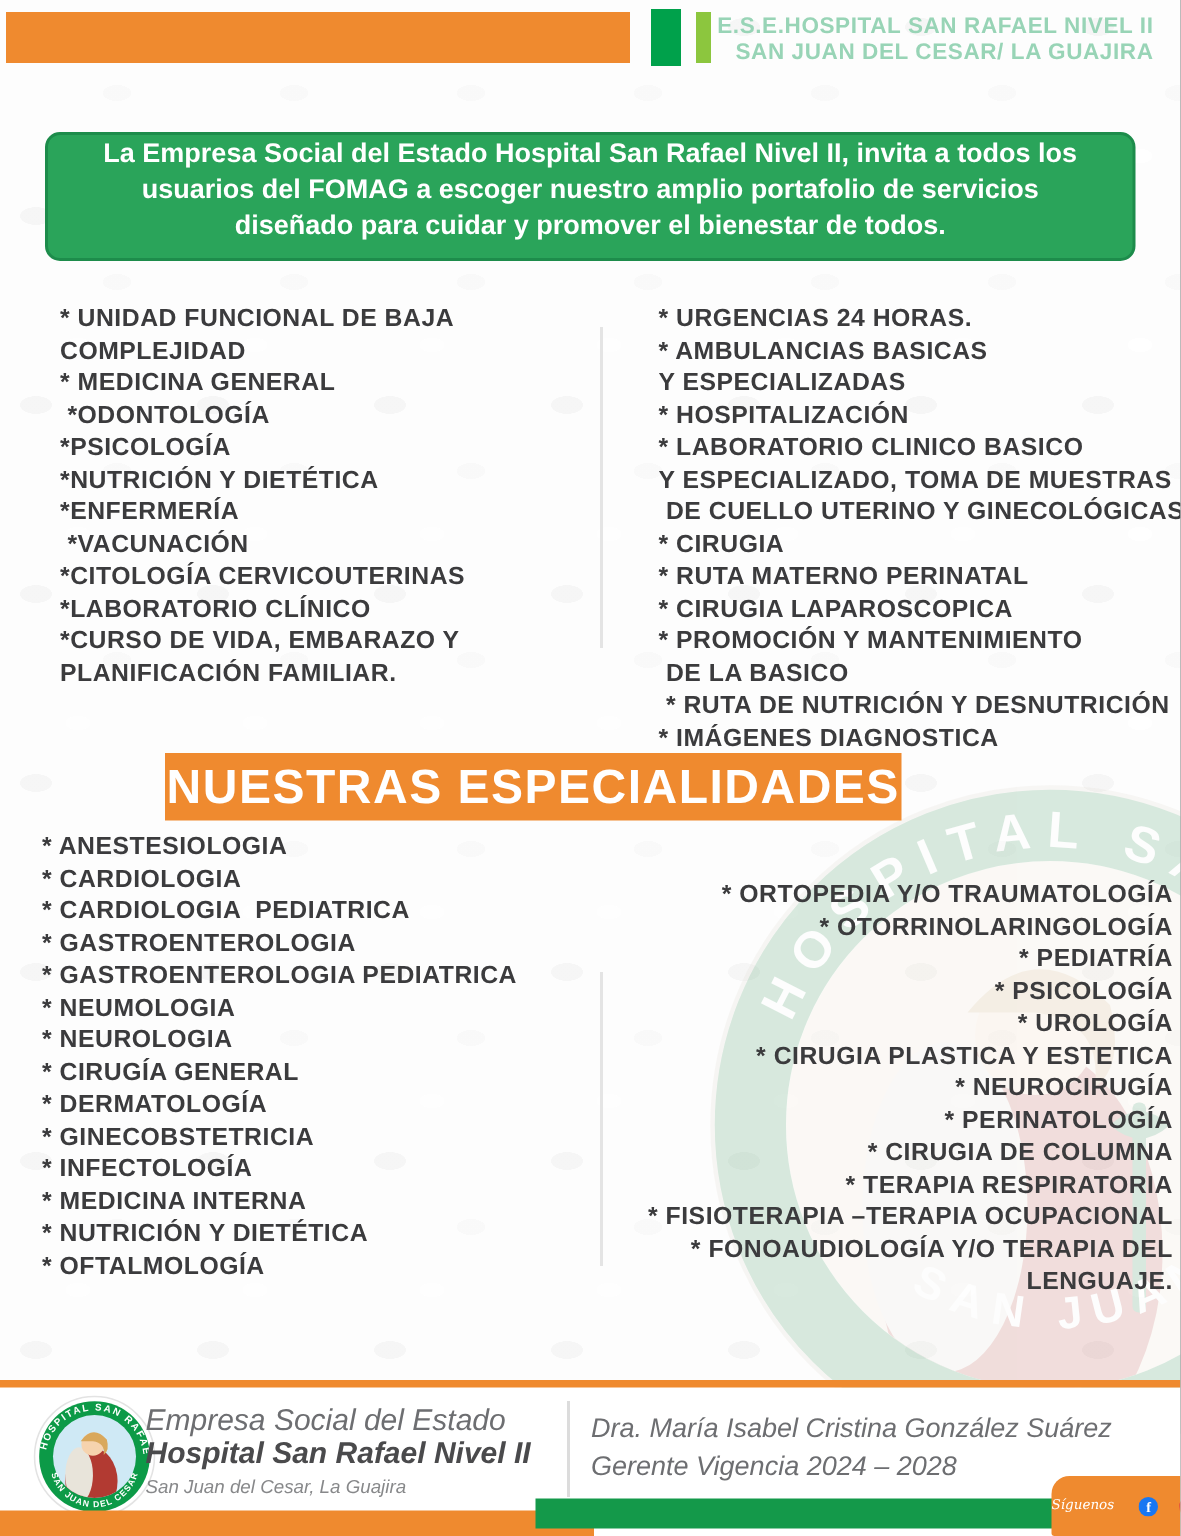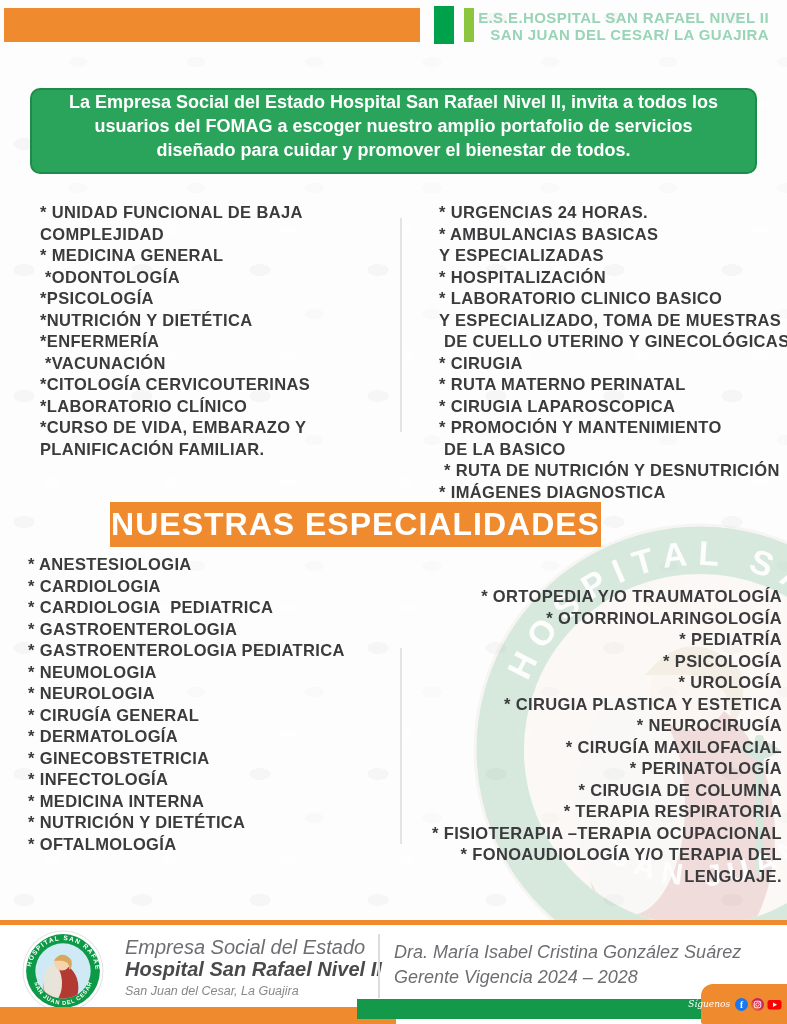--- a/index.html
+++ b/index.html
@@ -40,32 +40,32 @@
   
   .title-banner{position:absolute;left:110px;top:502px;width:491px;height:45px;background:#EF8A2F;z-index:2;
     display:flex;align-items:center;justify-content:center;}
   .title-banner span{color:#fff;font-weight:bold;font-size:32px;letter-spacing:1px;white-space:nowrap;}
   
   .watermark{position:absolute;left:455px;top:505px;z-index:0;opacity:.16;}
   
   .footer-rule{position:absolute;left:0;top:920px;width:787px;height:5px;background:#EF8A2F;z-index:3;}
   .footer-bg{position:absolute;left:0;top:925px;width:787px;height:99px;background:#fff;z-index:2;}
   .footer-logo{position:absolute;left:22px;top:930px;z-index:4;}
-  .f-left{position:absolute;left:125px;top:936px;z-index:4;font-style:italic;}
+  .f-left{position:absolute;left:97px;top:936px;z-index:4;font-style:italic;}
   .f-line1{font-size:20px;font-weight:500;color:#6d6e71;line-height:22px;}
   .f-line2{font-size:20px;font-weight:bold;color:#4a4a4c;line-height:22px;}
   .f-line3{font-size:12.5px;color:#87888a;line-height:18px;margin-top:2px;}
   .f-divider{position:absolute;left:378px;top:934px;width:2px;height:64px;background:#dcdcdc;z-index:4;}
   .f-right{position:absolute;left:394px;top:940px;z-index:4;font-style:italic;color:#6d6e71;}
   .f-mgr1{font-size:18px;font-weight:500;line-height:25px;white-space:nowrap;}
   .f-mgr2{font-size:18px;font-weight:500;line-height:25px;}
   .bar-orange-bottom{position:absolute;left:0;top:1007px;width:396px;height:17px;background:#EF8A2F;z-index:4;}
   .bar-green-bottom{position:absolute;left:357px;top:999px;width:361px;height:20px;background:#14994A;z-index:5;}
   .follow-badge{position:absolute;right:0;top:984px;width:86px;height:40px;background:#EF8A2F;z-index:6;
-    border-radius:12px 0 0 2px;display:flex;align-items:center;justify-content:flex-end;gap:3px;padding-right:5px;box-sizing:border-box;}
+    border-radius:12px 0 0 2px;display:flex;align-items:center;justify-content:flex-start;gap:14px;padding-right:5px;box-sizing:border-box;}
   .follow-label{color:#fff;font-style:italic;font-family:"DejaVu Serif",serif;font-size:9px;margin-right:2px;}
   .soc{display:inline-block;cursor:pointer;line-height:0;}
 </style>
 </head>
 <body>
 
 <div class="page">
 
   <svg class="watermark" width="490" height="490" viewBox="0 0 490 490">
     <defs>
@@ -162,21 +162,20 @@
       <div>* OFTALMOLOGÍA</div>
     </div>
   <div class="list spec-right">
       <div>* ORTOPEDIA Y/O TRAUMATOLOGÍA</div>
       <div>* OTORRINOLARINGOLOGÍA</div>
       <div>* PEDIATRÍA</div>
       <div>* PSICOLOGÍA</div>
       <div>* UROLOGÍA</div>
       <div>* CIRUGIA PLASTICA Y ESTETICA</div>
       <div>* NEUROCIRUGÍA</div>
-      <div>* CIRUGÍA MAXILOFACIAL</div>
       <div>* PERINATOLOGÍA</div>
       <div>* CIRUGIA DE COLUMNA</div>
       <div>* TERAPIA RESPIRATORIA</div>
       <div>* FISIOTERAPIA –TERAPIA OCUPACIONAL</div>
       <div>* FONOAUDIOLOGÍA Y/O TERAPIA DEL</div>
       <div>LENGUAJE.</div>
     </div>
 
   <div class="footer-rule"></div>
   <div class="footer-bg"></div>

